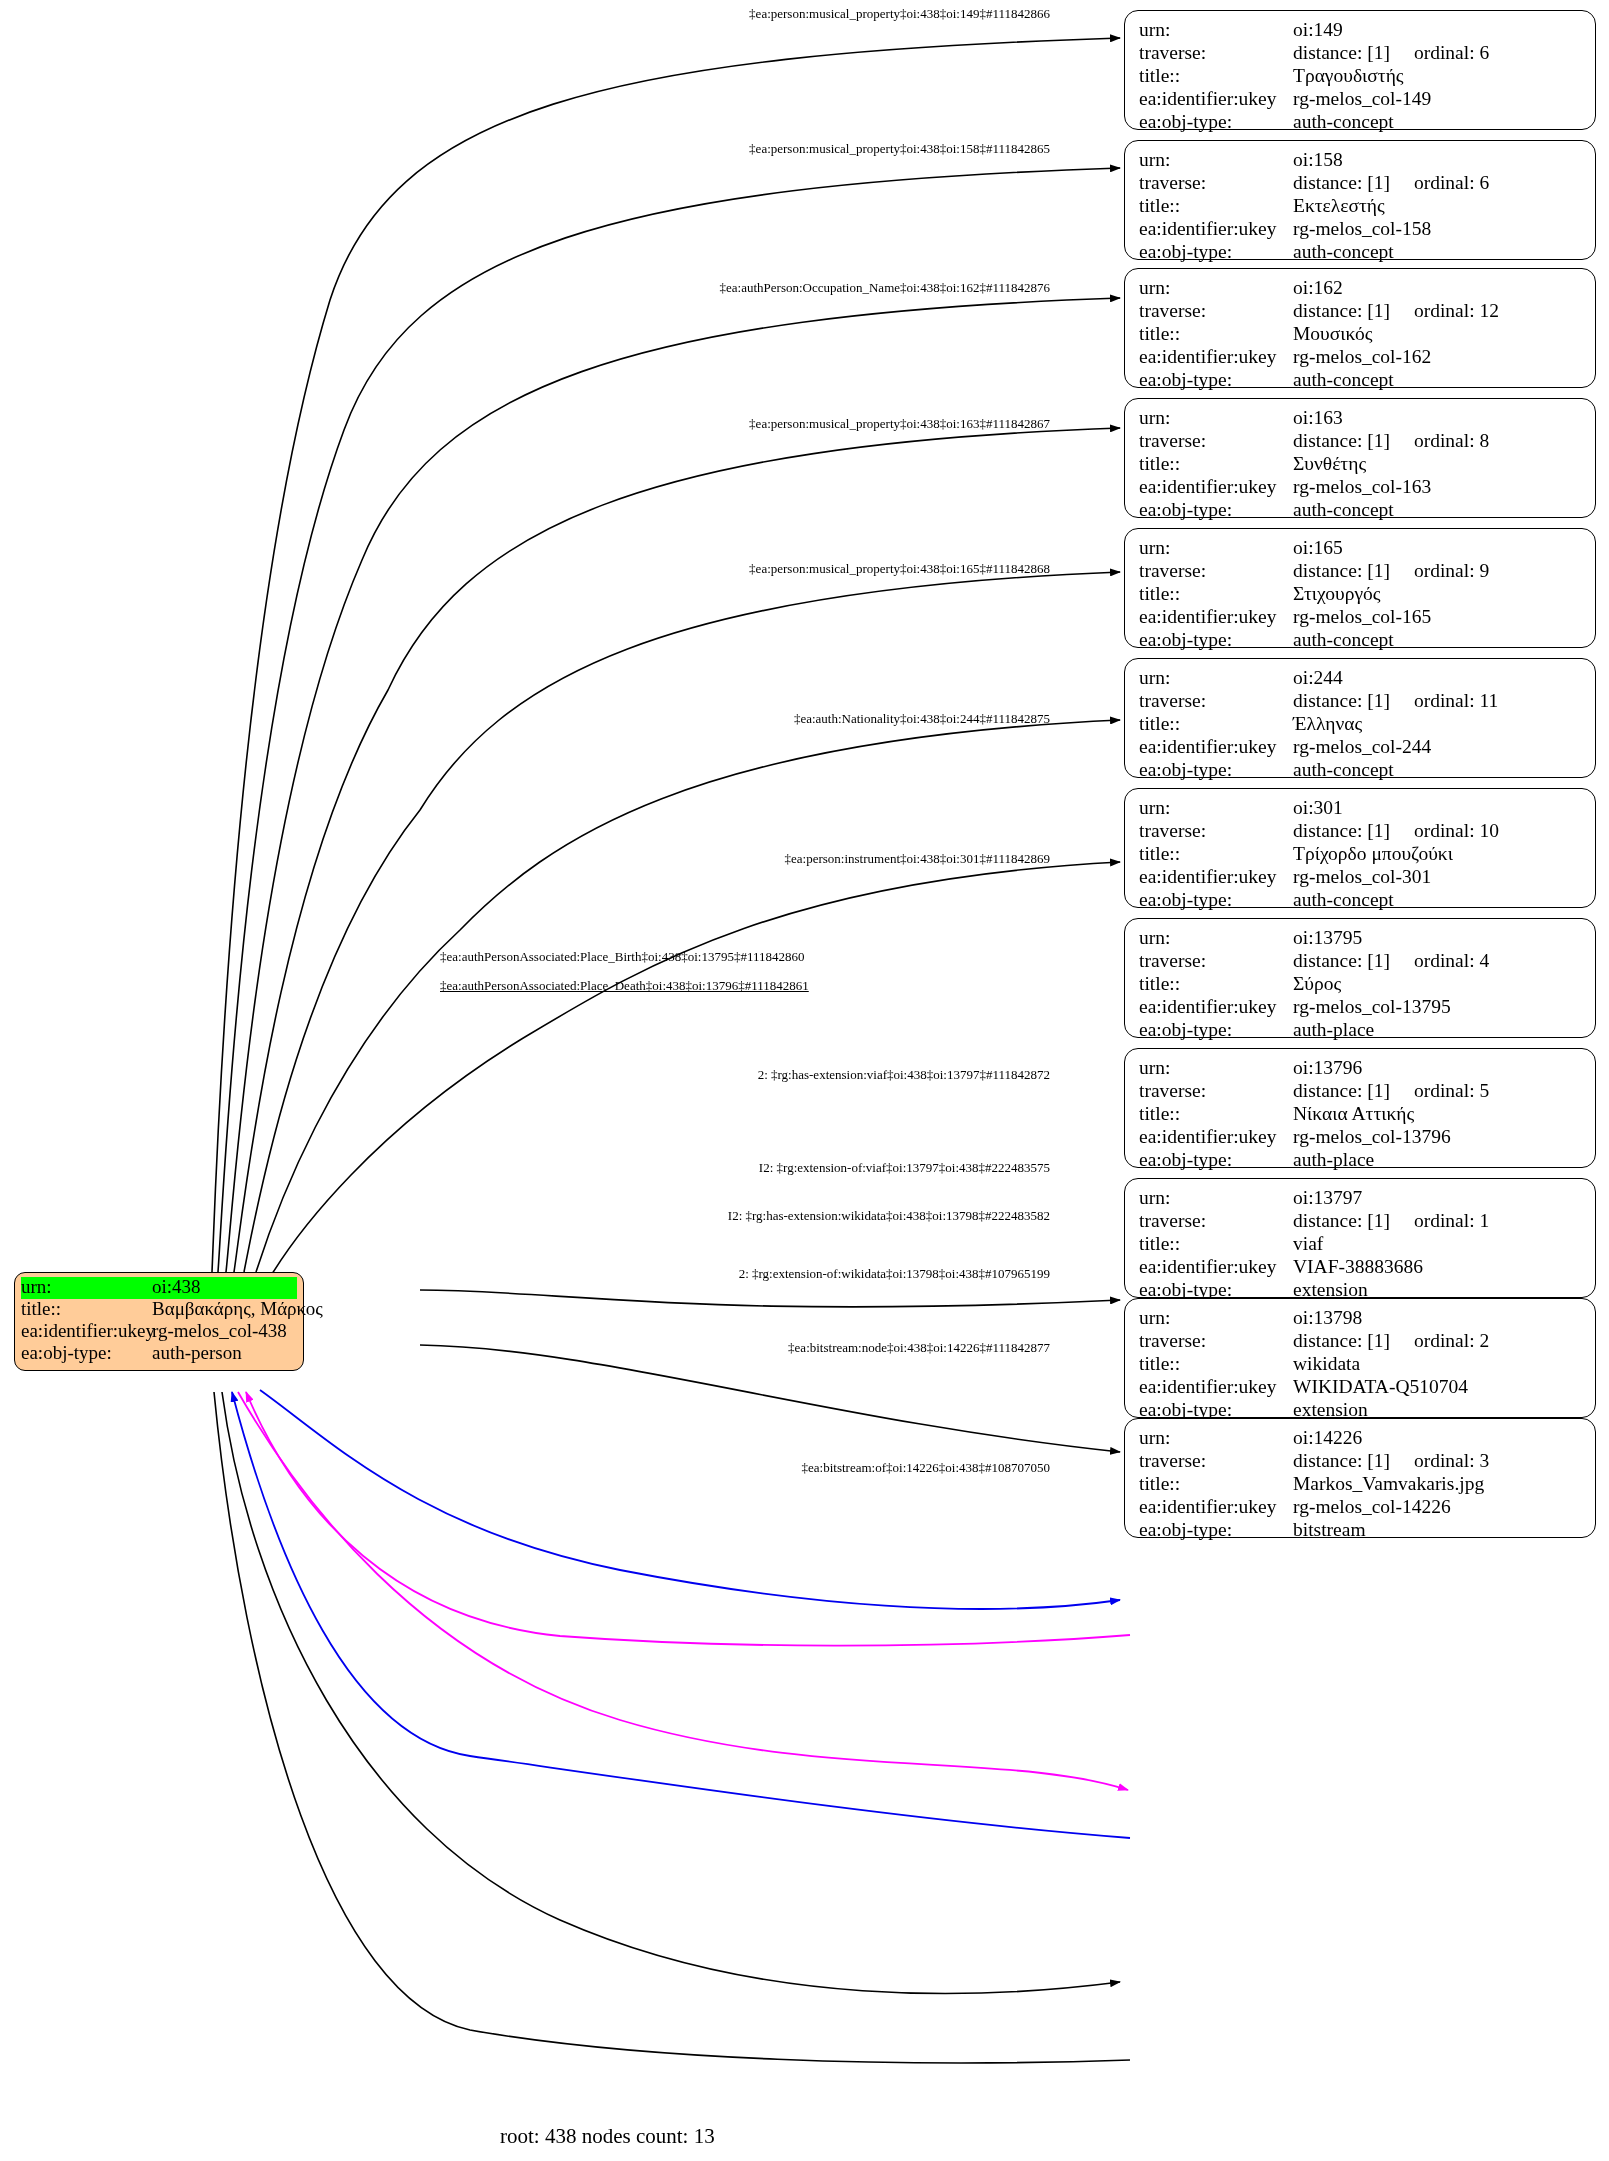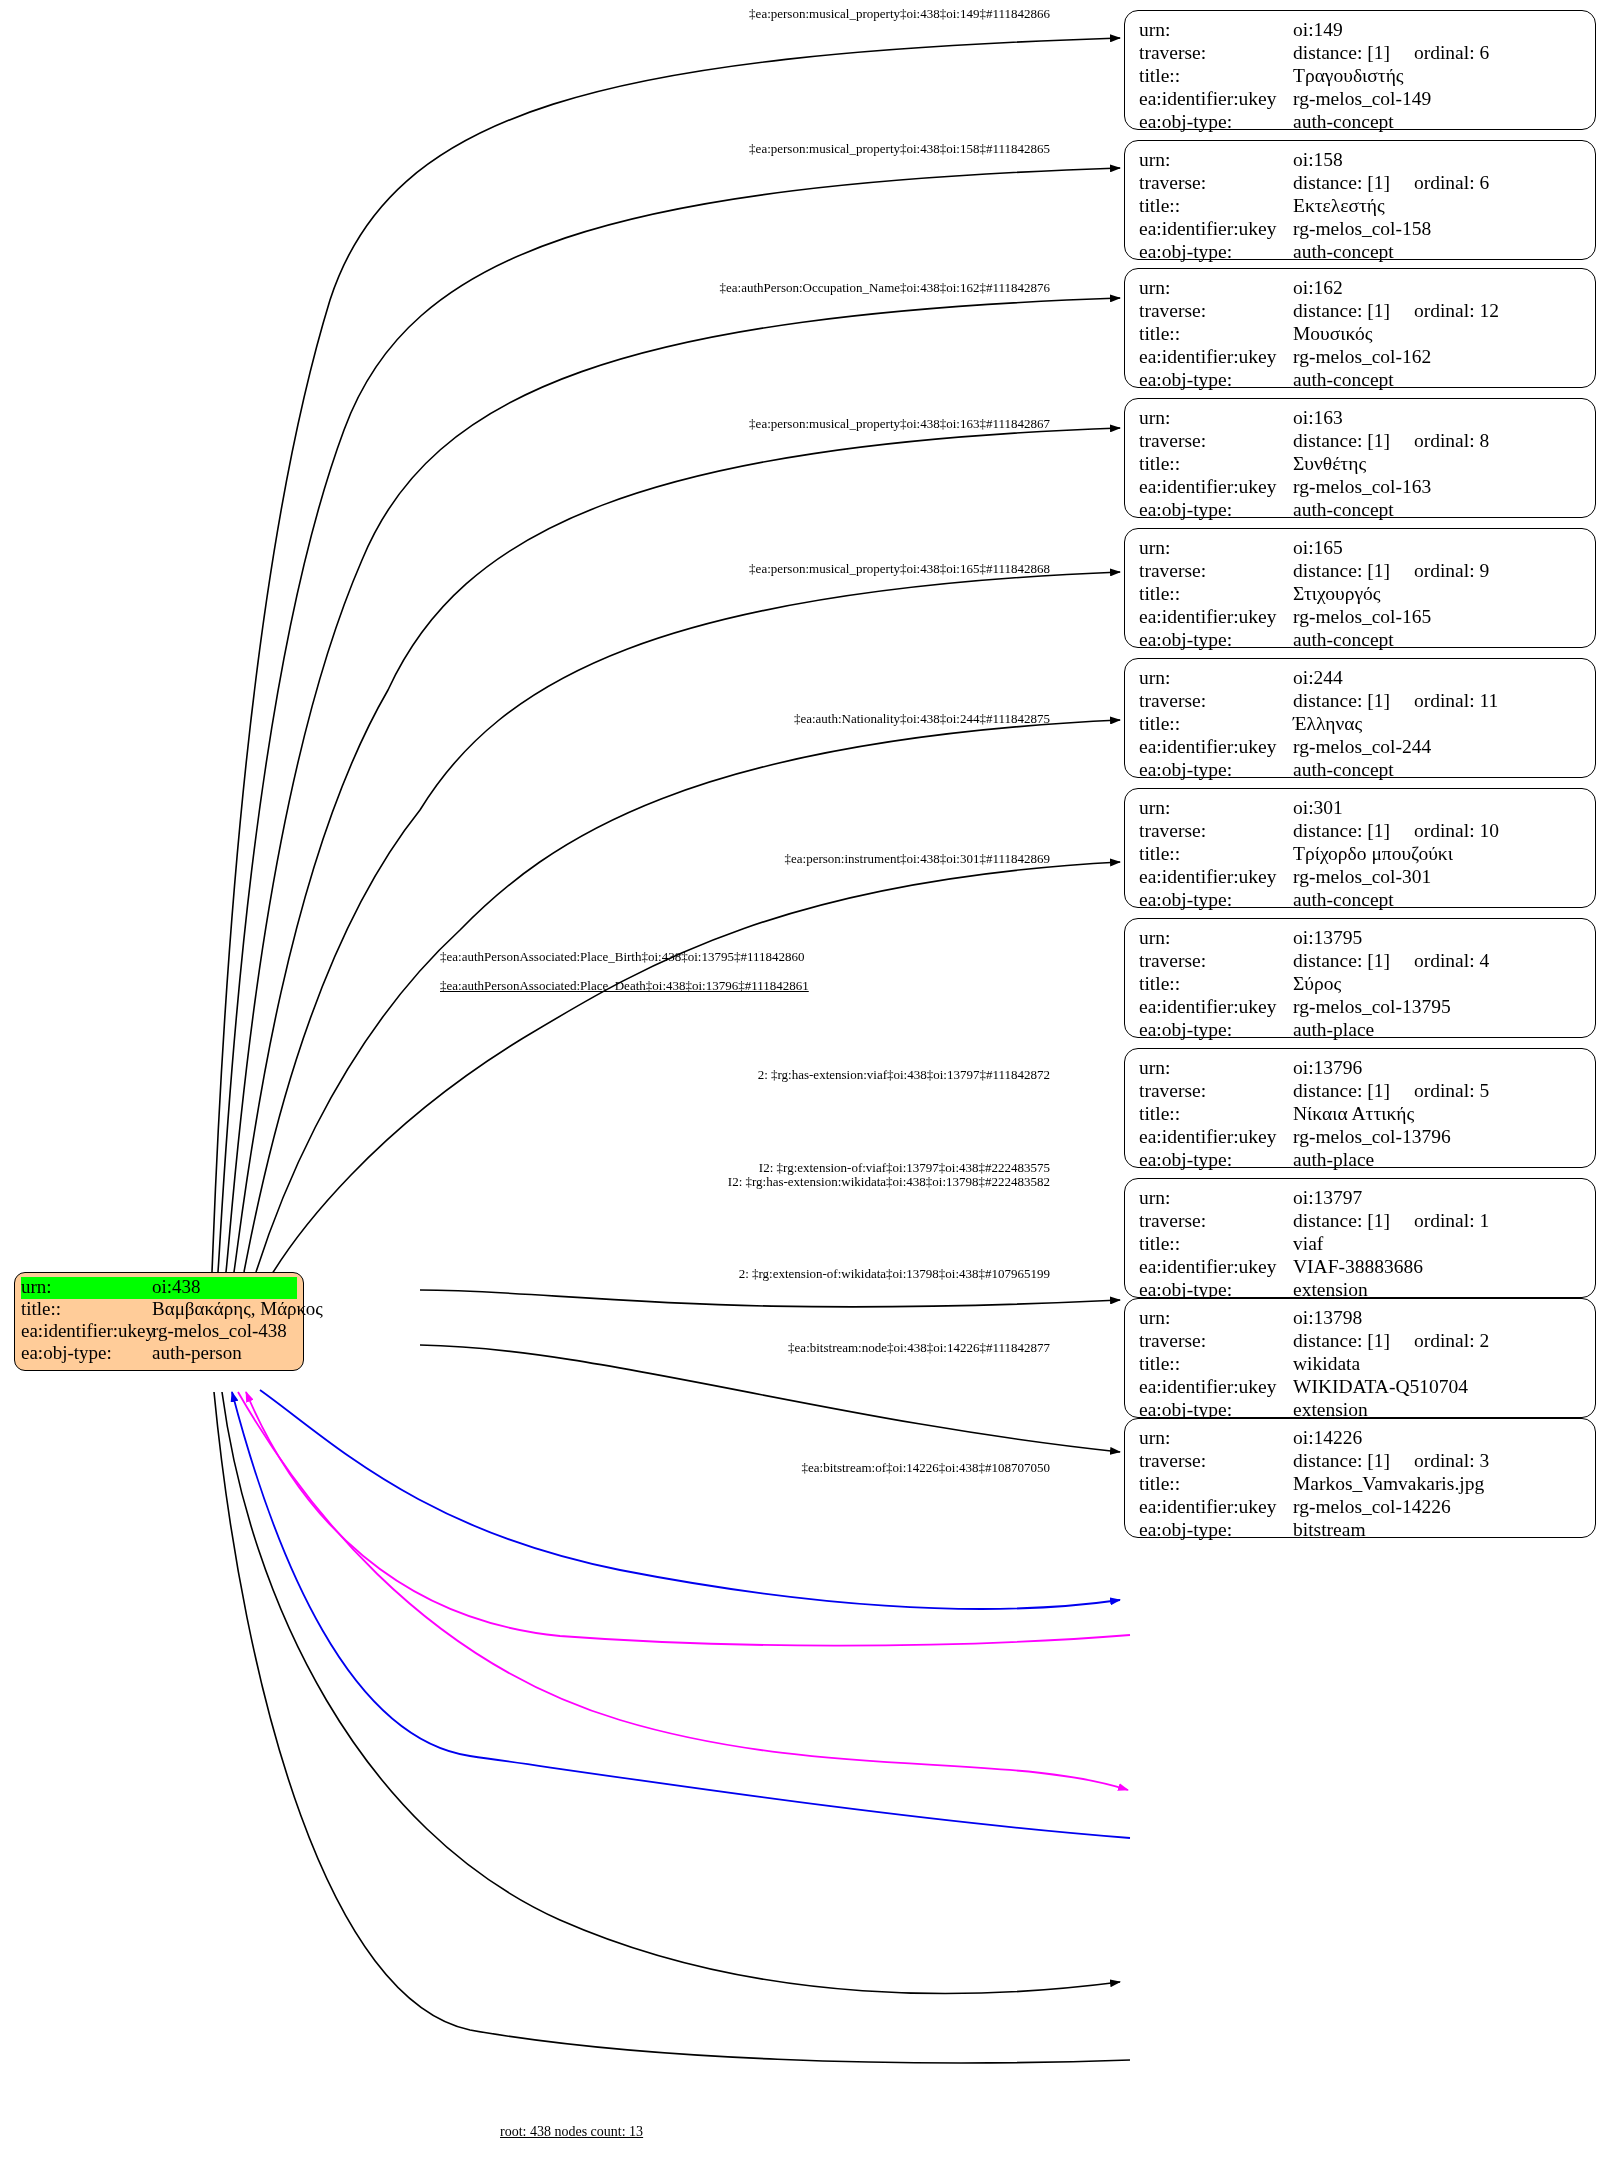--- a/index.html
+++ b/index.html
@@ -84,23 +84,22 @@
     line-height: 1;
     white-space: nowrap;
     color: #000000;
   }
   .elabel.right {
     transform: translateX(-100%);
   }
   
   #footer {
     position: absolute;
-    font-size: 14px;
+    font-size: 21px;
     white-space: nowrap;
-    text-decoration: underline;
   }
 </style>
 </head>
 <body>
 
 <div id="canvas">
 
   <svg id="edge-layer" viewBox="0 0 1609 2161" width="1609" height="2161" xmlns="http://www.w3.org/2000/svg">
     <defs>
       <marker id="ah-black" markerWidth="11" markerHeight="8" refX="10" refY="4" orient="auto" markerUnits="userSpaceOnUse">
@@ -455,21 +454,21 @@
   <div class="elabel right" style="left:1050px; top:852px;">‡ea:person:instrument‡oi:438‡oi:301‡#111842869</div>
 
   <div class="elabel" style="left:440px; top:950px;">‡ea:authPersonAssociated:Place_Birth‡oi:438‡oi:13795‡#111842860</div>
 
   <div class="elabel" style="left:440px; top:979px;text-decoration:underline;">‡ea:authPersonAssociated:Place_Death‡oi:438‡oi:13796‡#111842861</div>
 
   <div class="elabel right" style="left:1050px; top:1068px;">2: ‡rg:has-extension:viaf‡oi:438‡oi:13797‡#111842872</div>
 
   <div class="elabel right" style="left:1050px; top:1161px;">I2: ‡rg:extension-of:viaf‡oi:13797‡oi:438‡#222483575</div>
 
-  <div class="elabel right" style="left:1050px; top:1175px;text-align:center;">I2: ‡rg:has-extension:wikidata‡oi:438‡oi:13798‡#222483582</div>
+  <div class="elabel right" style="left:1050px; top:1209px;text-align:center;">I2: ‡rg:has-extension:wikidata‡oi:438‡oi:13798‡#222483582</div>
 
   <div class="elabel right" style="left:1050px; top:1267px;">2: ‡rg:extension-of:wikidata‡oi:13798‡oi:438‡#107965199</div>
 
   <div class="elabel right" style="left:1050px; top:1341px;">‡ea:bitstream:node‡oi:438‡oi:14226‡#111842877</div>
 
   <div class="elabel right" style="left:1050px; top:1461px;">‡ea:bitstream:of‡oi:14226‡oi:438‡#108707050</div>
 
   <div id="footer" style="left:500px; top:2124px;">root: 438 nodes count: 13</div>
 
 </div>

